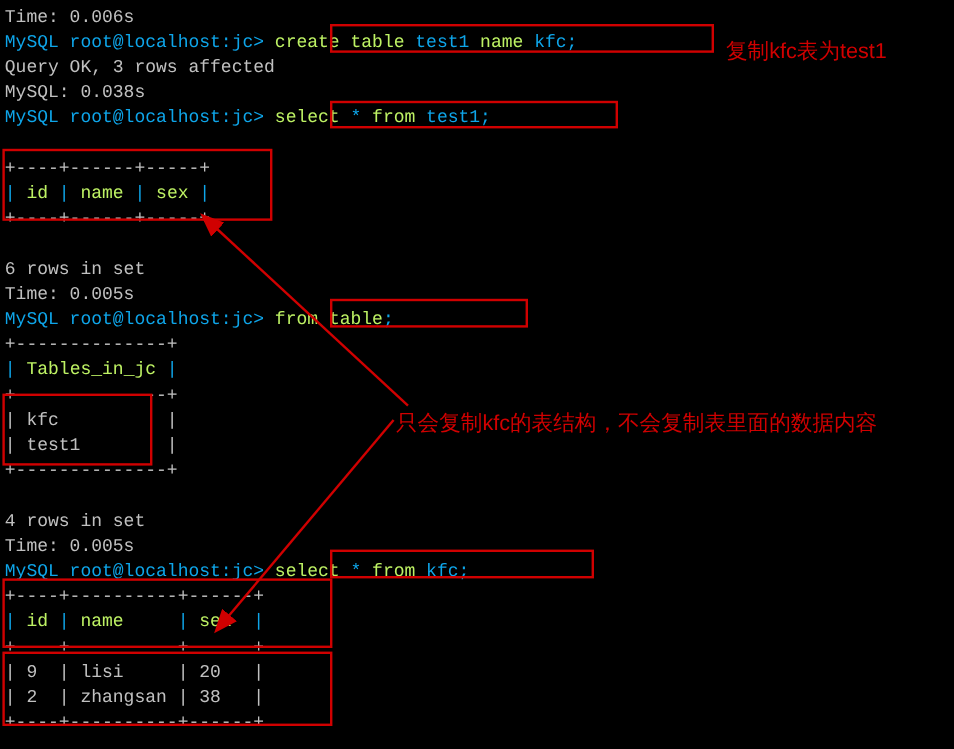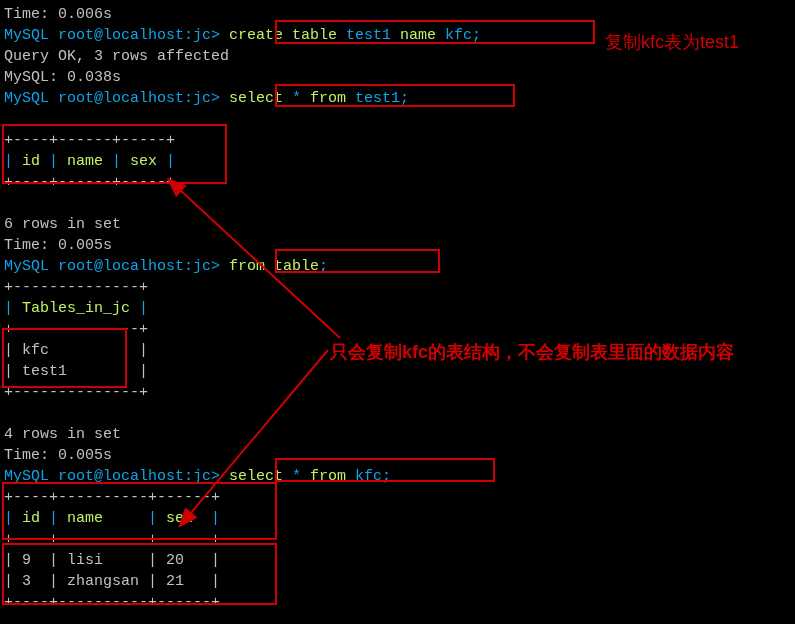--- a/index.html
+++ b/index.html
@@ -67,34 +67,34 @@
 <div class="line"><span>| test1        |</span></div>
 <div class="line"><span>+--------------+</span></div>
 <div class="line">&nbsp;</div>
 <div class="line"><span>4 rows in set</span></div>
 <div class="line"><span>Time: 0.005s</span></div>
 <div class="line"><span class="white">MySQL root@localhost:jc&gt; </span><span class="green">select</span><span class="white"> * </span><span class="green">from</span><span class="white"> kfc;</span></div>
 <div class="line"><span>+----+----------+------+</span></div>
 <div class="line"><span class="white">| </span><span class="green">id</span><span class="white"> | </span><span class="green">name</span><span class="white">     | </span><span class="green">sex</span><span class="white">  |</span></div>
 <div class="line"><span>+----+----------+------+</span></div>
 <div class="line"><span>| 9  | lisi     | 20   |</span></div>
-<div class="line"><span>| 3  | zhangsan | 21   |</span></div>
+<div class="line"><span>| 2  | zhangsan | 38   |</span></div>
 <div class="line"><span>+----+----------+------+</span></div>
 
 <div class="red-box" style="left:275px; top:20px; width:320px; height:24px;"></div>
 <div class="red-box" style="left:275px; top:84px; width:240px; height:23px;"></div>
 <div class="red-box" style="left:2px; top:124px; width:225px; height:60px;"></div>
 <div class="red-box" style="left:275px; top:249px; width:165px; height:24px;"></div>
 <div class="red-box" style="left:2px; top:328px; width:125px; height:60px;"></div>
 <div class="red-box" style="left:275px; top:458px; width:220px; height:24px;"></div>
 <div class="red-box" style="left:2px; top:482px; width:275px; height:58px;"></div>
 <div class="red-box" style="left:2px; top:543px; width:275px; height:62px;"></div>
 
 <div class="annotation" style="left:605px; top:30px;">复制kfc表为test1</div>
-<div class="annotation" style="left:330px; top:340px;font-weight:bold;">只会复制kfc的表结构，不会复制表里面的数据内容</div>
+<div class="annotation" style="left:330px; top:340px;">只会复制kfc的表结构，不会复制表里面的数据内容</div>
 
 <svg class="arrow" style="left:0; top:0; width:795px; height:624px;">
   <defs>
     <marker id="arrowhead" markerWidth="10" markerHeight="8" refX="1" refY="4" orient="auto">
       <polygon points="0 0, 10 4, 0 8"></polygon>
     </marker>
   </defs>
   <line x1="340" y1="338" x2="180" y2="190" stroke="#d00000" stroke-width="2" marker-end="url(#arrowhead)"></line>
   <line x1="328" y1="350" x2="190" y2="514" stroke="#d00000" stroke-width="2" marker-end="url(#arrowhead)"></line>
 </svg>

